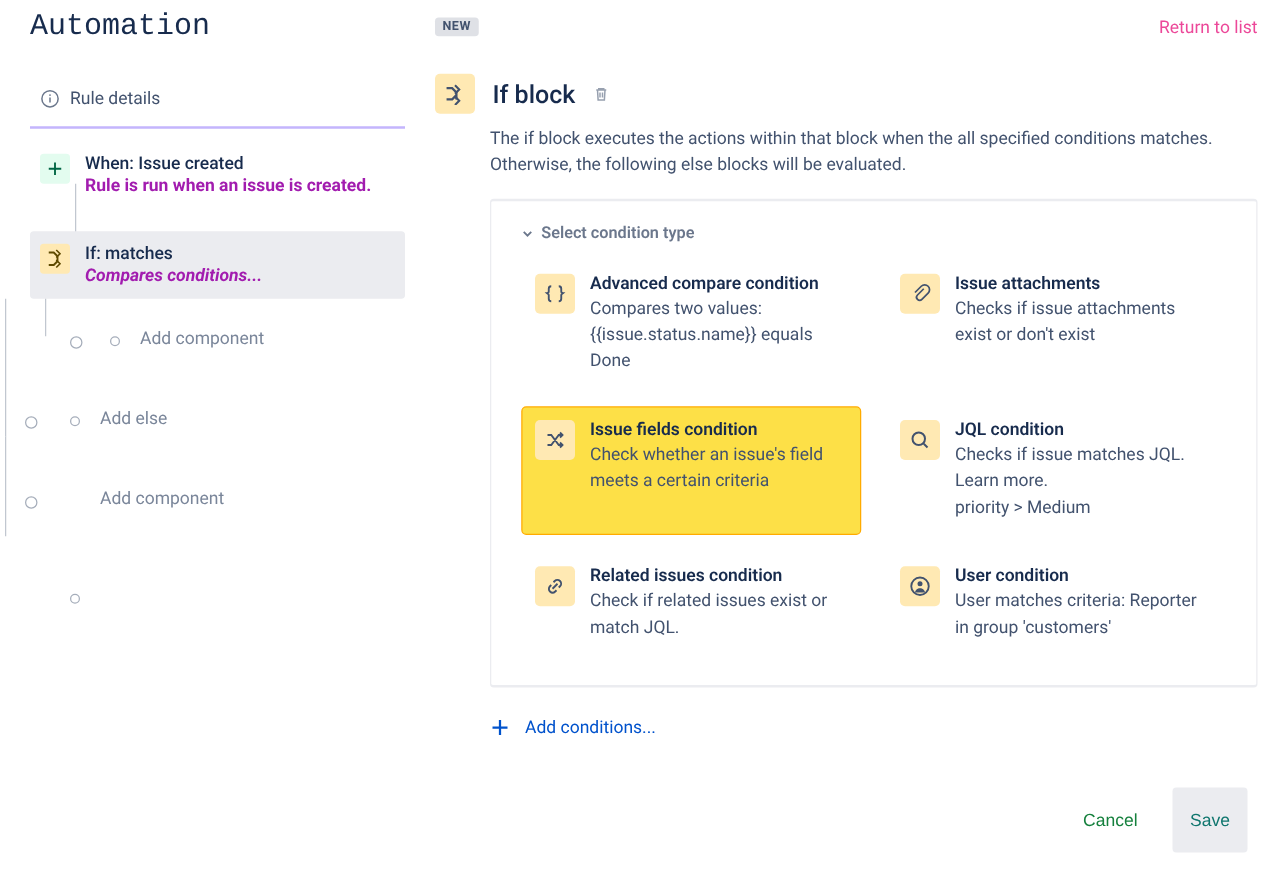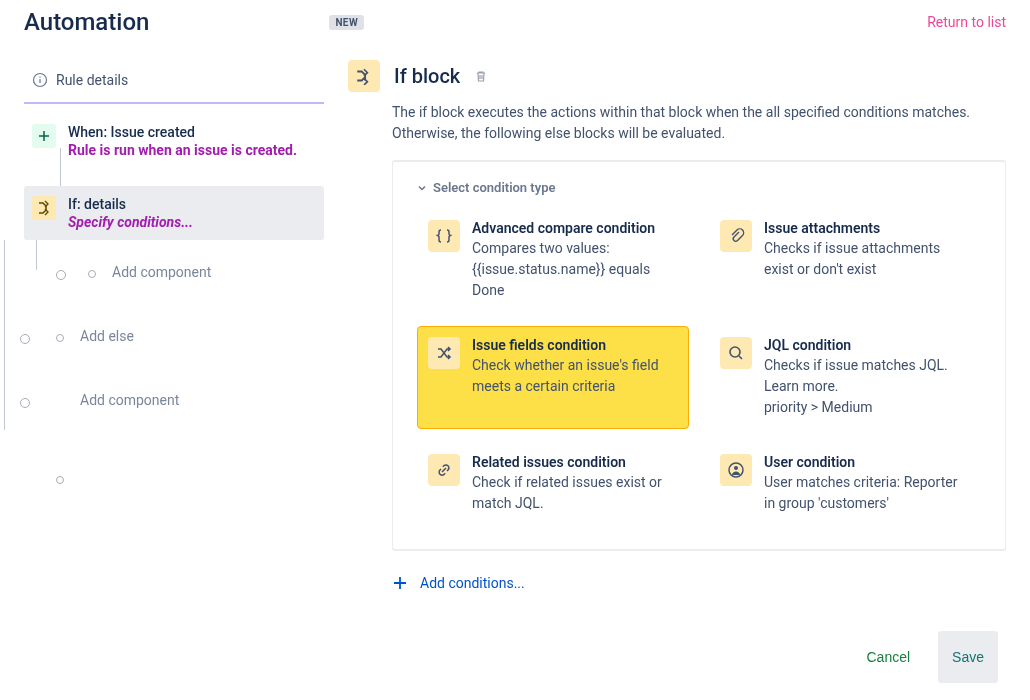--- a/index.html
+++ b/index.html
@@ -23,20 +23,21 @@
     }
     .page-header-left {
       display: flex;
       align-items: center;
       gap: 180px;
     }
     .page-title {
       font-size: 24px;
       font-weight: 500;
       color: #172B4D;
+      font-family: Liberation Mono, monospace;
     }
     .badge {
       font-size: 10px;
       font-weight: 700;
       letter-spacing: 0.04em;
       background: #DFE1E6;
       color: #42526E;
       padding: 2px 6px;
       border-radius: 3px;
     }
@@ -300,22 +301,22 @@
         <div style="height:18px"></div>
 
         <div class="step active">
           <div class="step-icon yellow">
             <svg width="16" height="16" viewBox="0 0 16 16">
                 <path d="M3 3h4l3 3v4M3 13h4l3-3" stroke="#5E4A00" stroke-width="1.5" fill="none"></path>
                 <path d="M10 9l3 3-3 3M10 1l3 3-3 3" stroke="#5E4A00" stroke-width="1.3" fill="none" transform="translate(-1 0)"></path>
               </svg>
           </div>
           <div>
-            <div class="step-title">If: details</div>
-            <div class="step-subtitle italic">Specify conditions...</div>
+            <div class="step-title">If: matches</div>
+            <div class="step-subtitle italic">Compares conditions...</div>
           </div>
         </div>
 
         <div class="sub-steps" style="position:relative">
           <div style="position:absolute; left:-20px; top:0; width:1px; height:110px; background:#C1C7D0;"></div>
           <div style="position:absolute; left:12px; top:0; width:1px; height:30px; background:#C1C7D0;"></div>
           <div style="position:absolute; left:-20px; top:110px; width:1px; height:80px; background:#C1C7D0;"></div>
           <div class="sub-step" style="padding-left:32px">
             <span style="position:absolute; left:8px; top:30px; width:8px; height:8px; border:1px solid #A5ADBA; border-radius:50%; background:#fff;"></span>
             <span>Add component</span>

